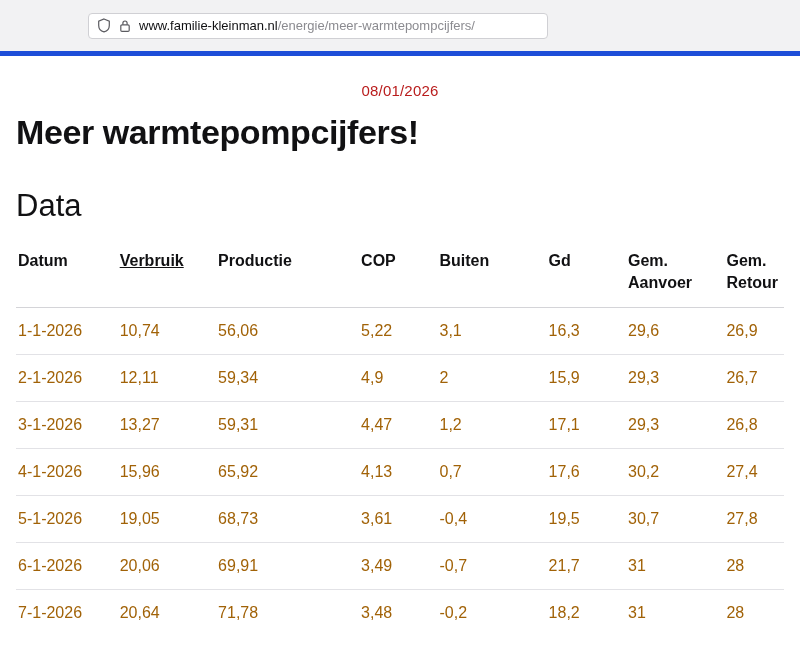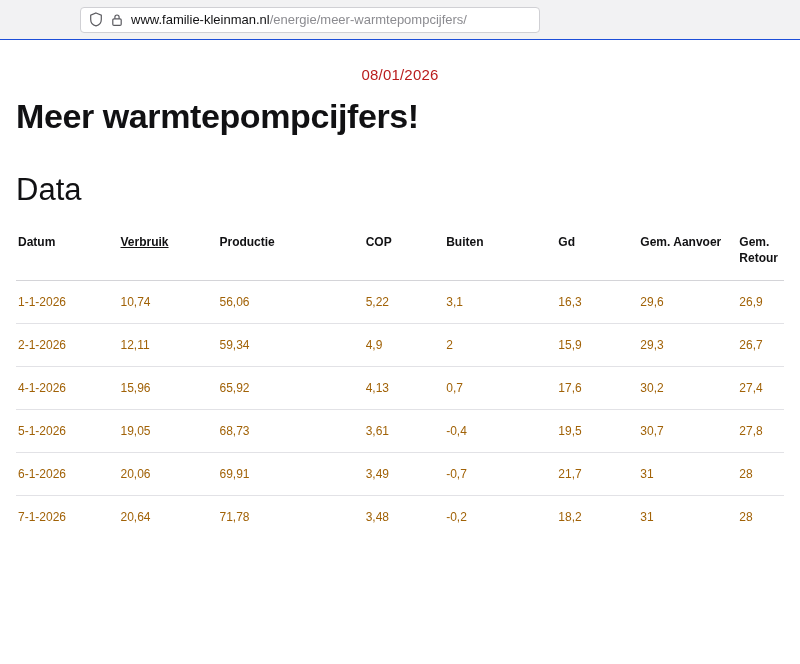--- a/index.html
+++ b/index.html
@@ -8,26 +8,26 @@
     background: #ffffff;
     width: 800px;
     height: 664px;
     overflow: hidden;
     font-family: "Liberation Sans", sans-serif;
     color: #1a1a1a;
   }
 
   
   .chrome {
-    height: 40px;
+    height: 56px;
     background: #f2f2f3;
-    border-bottom: 1px solid #1d4ed8;
+    border-bottom: 5px solid #1d4ed8;
     display: flex;
     align-items: center;
-    padding: 0 18px;
+    padding: 0 26px;
     box-sizing: border-box;
   }
   .urlbar {
     flex: 0 0 auto;
     width: 460px;
     margin: 0 auto 0 62px;
     height: 26px;
     background: #ffffff;
     border: 1px solid #d0d0d4;
     border-radius: 4px;
@@ -76,21 +76,21 @@
     font-weight: normal;
     margin: 36px 0 0 0;
     color: #111113;
   }
 
   
   table.data {
     width: 100%;
     border-collapse: collapse;
     margin-top: 26px;
-    font-size: 12px;
+    font-size: 16px;
   }
   table.data th {
     text-align: left;
     font-weight: bold;
     color: #111113;
     padding: 0 6px 14px 2px;
     vertical-align: top;
     line-height: 1.35;
     border-bottom: 1px solid #d4d4d8;
   }
@@ -172,20 +172,30 @@
         <td>2-1-2026</td>
         <td>12,11</td>
         <td>59,34</td>
         <td>4,9</td>
         <td>2</td>
         <td>15,9</td>
         <td>29,3</td>
         <td>26,7</td>
       </tr>
       <tr>
+        <td>3-1-2026</td>
+        <td>13,27</td>
+        <td>59,31</td>
+        <td>4,47</td>
+        <td>1,2</td>
+        <td>17,1</td>
+        <td>29,3</td>
+        <td>26,8</td>
+      </tr>
+      <tr>
         <td>4-1-2026</td>
         <td>15,96</td>
         <td>65,92</td>
         <td>4,13</td>
         <td>0,7</td>
         <td>17,6</td>
         <td>30,2</td>
         <td>27,4</td>
       </tr>
       <tr>

